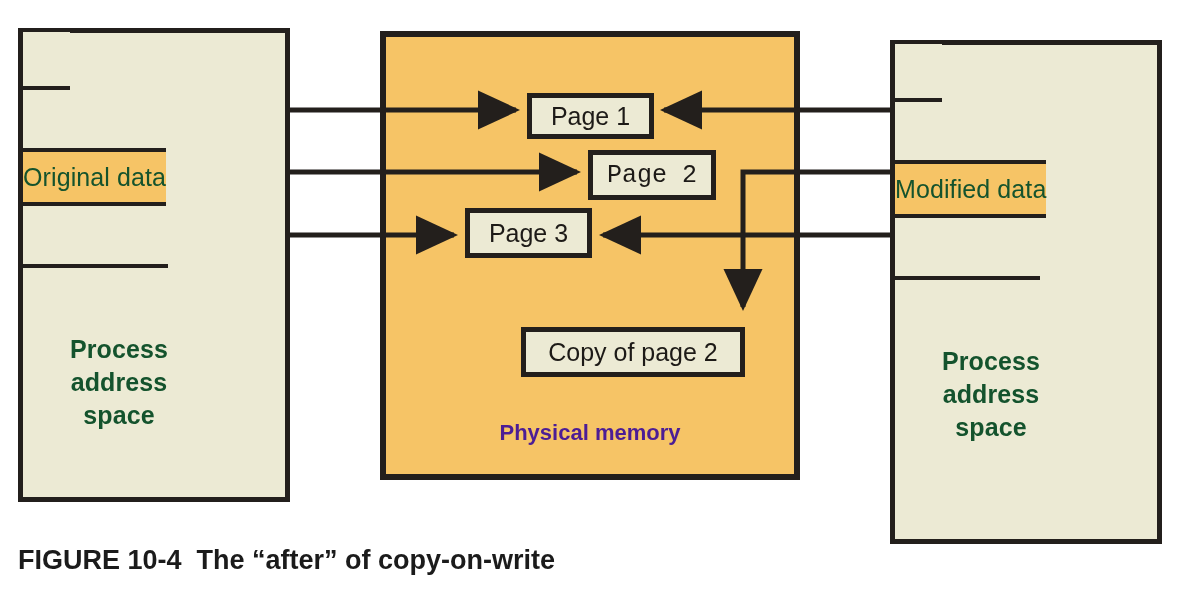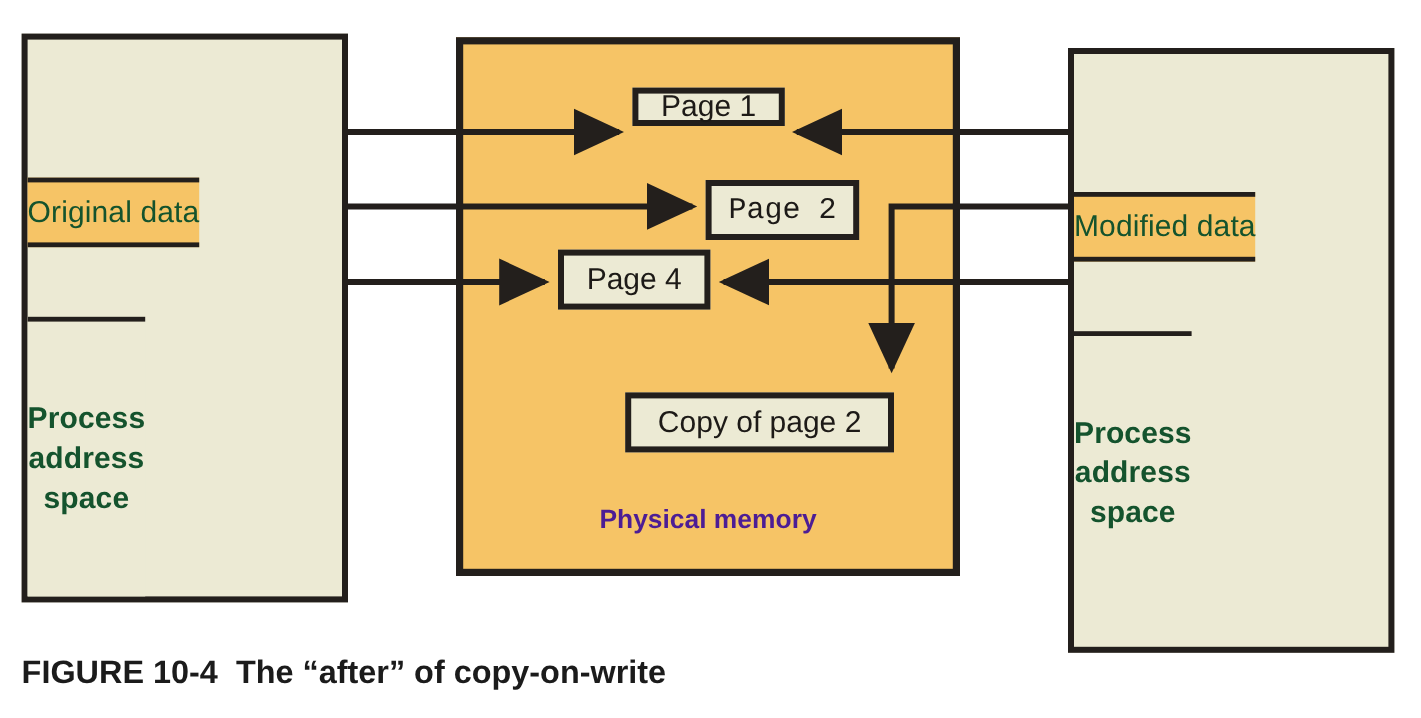--- a/index.html
+++ b/index.html
@@ -7,21 +7,21 @@
        font-family:"Liberation Sans","DejaVu Sans",sans-serif;}
 
   #stage{position:absolute;left:0;top:0;width:1184px;height:598px;}
 
   
   .proc-box{position:absolute;box-sizing:border-box;
             border:5px solid var(--ink);background:var(--cream);}
   .band{position:absolute;left:0;box-sizing:border-box;
         display:flex;align-items:center;justify-content:center;
         border-top:4px solid var(--ink);border-bottom:4px solid var(--ink);}
-  .band.cream{background:var(--cream);}
+  .band.cream{background:var(--cream);padding-left:47px;}
   .band.orange{background:var(--orange);}
   .band-label{font-size:25px;color:#14532d;letter-spacing:.1px;}
   .band-label.bold{font-weight:bold;font-size:25px;line-height:1.32;text-align:center;}
 
   
   #phys{position:absolute;box-sizing:border-box;
         border:6px solid var(--ink);background:var(--orange);}
   #phys-label{position:absolute;width:100%;text-align:center;
               font-weight:bold;font-size:22px;color:#4c1d95;}
 
@@ -69,30 +69,30 @@
       <span class="band-label bold">
         <span>Process</span><br>
         <span>address</span><br>
         <span>space</span>
       </span>
     </div>
   </div>
 
   <div id="phys" style="left:380px;top:31px;width:420px;height:449px;">
 
-    <div class="page-box" style="left:141px;top:36px;width:127px;height:32px;">
+    <div class="page-box" style="left:141px;top:56px;width:127px;height:46px;">
         <span>Page 1</span>
       </div>
 
     <div class="page-box" style="left:202px;top:113px;width:128px;height:50px;font-family:Liberation Mono, monospace;">
         <span>Page 2</span>
       </div>
 
     <div class="page-box" style="left:79px;top:171px;width:127px;height:50px;">
-        <span>Page 4</span>
+        <span>Page 3</span>
       </div>
 
     <div class="page-box" style="left:135px;top:290px;width:224px;height:50px;">
         <span>Copy of page 2</span>
       </div>
 
     <div id="phys-label" style="top:383px;">Physical memory</div>
   </div>
 
   <div class="proc-box" id="right-proc" style="left:890px;top:40px;width:272px;height:504px;">

